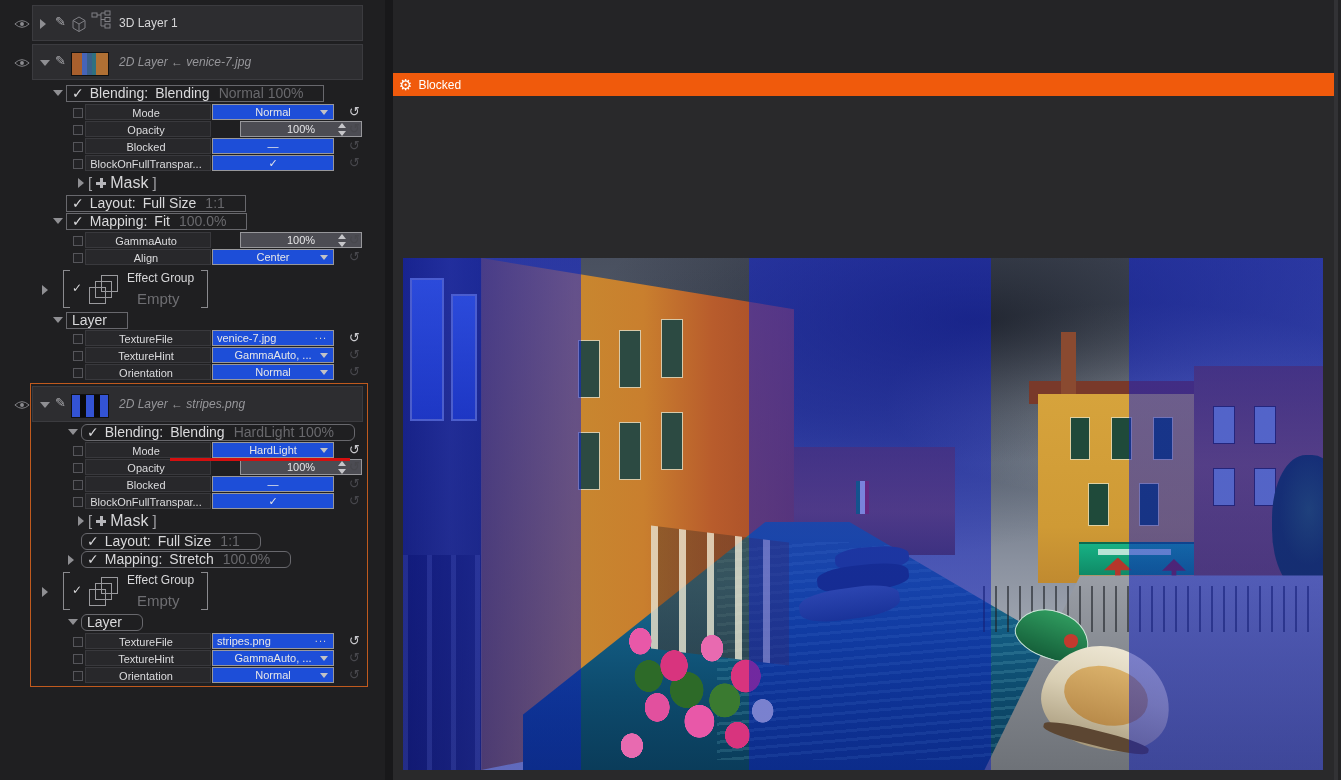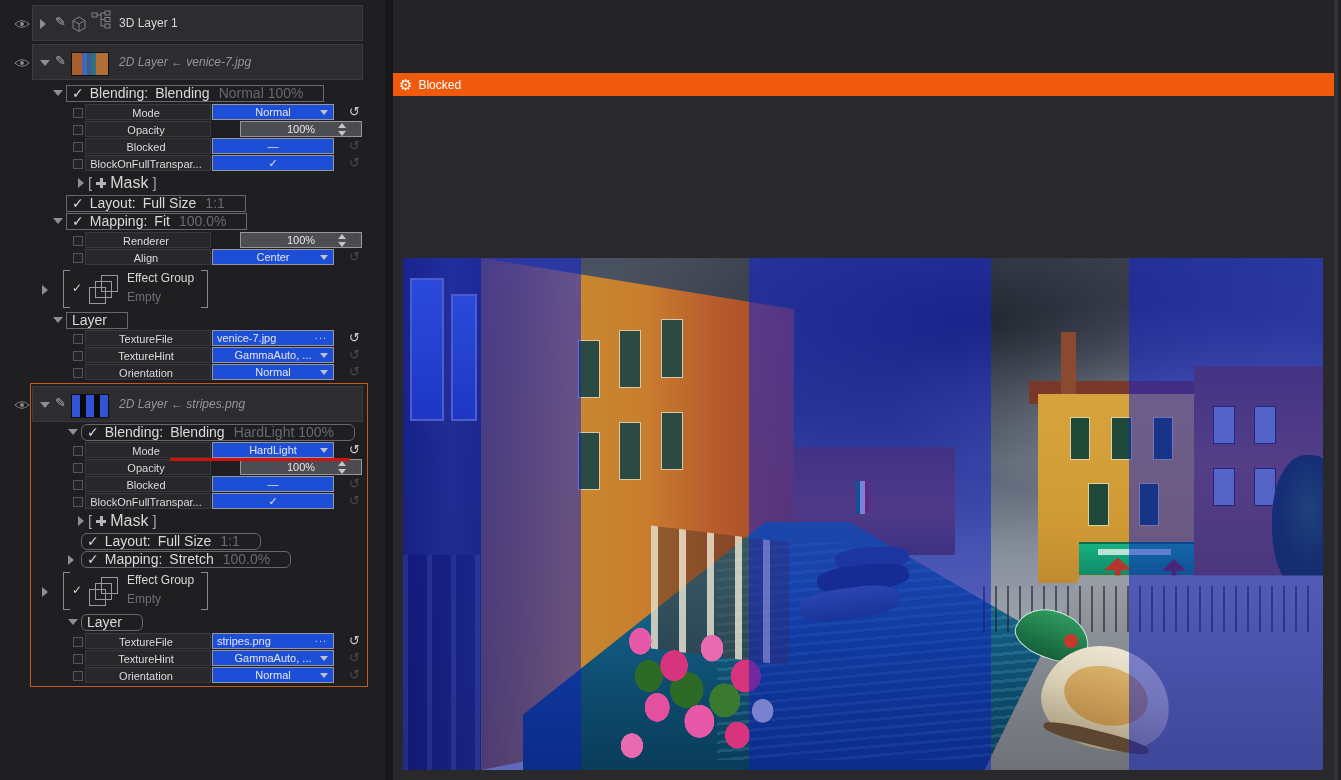--- a/index.html
+++ b/index.html
@@ -71,21 +71,21 @@
   .brkl,.brkr{position:absolute;top:2px;bottom:2px;width:6px;border:1px solid #8a8a8e;}
   .brkl{left:8px;border-right:none;}
   .brkr{left:146px;border-left:none;}
   .egchk{position:absolute;left:17px;top:13px;font-size:12px;color:#d8d8da;}
   .sq-icon{position:absolute;left:34px;top:6px;width:30px;height:30px;}
   .sq-icon i{position:absolute;width:15px;height:15px;border:1px solid #9a9a9e;}
   .sq-icon i:nth-child(1){left:0;top:13px;}
   .sq-icon i:nth-child(2){left:6px;top:7px;}
   .sq-icon i:nth-child(3){left:12px;top:1px;}
   .eg-t{position:absolute;left:72px;top:3px;font-size:12px;color:#d8d8da;white-space:nowrap;}
-  .eg-s{position:absolute;left:72px;top:22px;font-size:12px;color:#6e6e72;}
+  .eg-s{position:absolute;left:82px;top:22px;font-size:15px;color:#6e6e72;}
 
   #stripesbox{margin:2px 0 0 30px;width:338px;box-sizing:border-box;border:1px solid #c05a1e;padding:2px 0 2px 0;--ox:31px;}
 
   .mt2{margin-top:2px;} .mt3{margin-top:3px;} .mt5{margin-top:5px;} .mt1{margin-top:1px;}
 
   
   #renderer{position:absolute;left:393px;top:73px;width:941px;height:707px;background:#29292b;}
   #rheader{position:absolute;left:0;top:0;right:0;height:23px;background:#f05a0c;display:flex;align-items:center;padding-left:6px;gap:6px;box-sizing:border-box;}
   #rheader .gear{font-size:15px;color:#ffffff;line-height:15px;}
   #rheader .rtitle{font-size:12px;color:#ffffff;}
@@ -239,21 +239,21 @@
     <div class="shead mt3">
       <span class="chk">✓</span><span class="hk">Layout:</span><span class="hv">Full Size</span><span class="hdim">1:1</span>
     </div>
     <div class="shead mt1">
       <span class="tri down htri"></span>
       <span class="chk">✓</span><span class="hk">Mapping:</span><span class="hv">Fit</span><span class="hdim">100.0%</span>
     </div>
 
     <div class="prow mt2">
       <span class="cb"></span>
-      <span class="plabel">Renderer</span>
+      <span class="plabel">GammaAuto</span>
       <span class="pwidget num"><span>100%</span></span>
       <span class="spin"></span>
       <span class="reset">↺</span>
     </div>
     <div class="prow">
       <span class="cb"></span>
       <span class="plabel">Align</span>
       <span class="pwidget"><span>Center</span><span class="dda"></span></span>
       <span class="reset">↺</span>
     </div>

